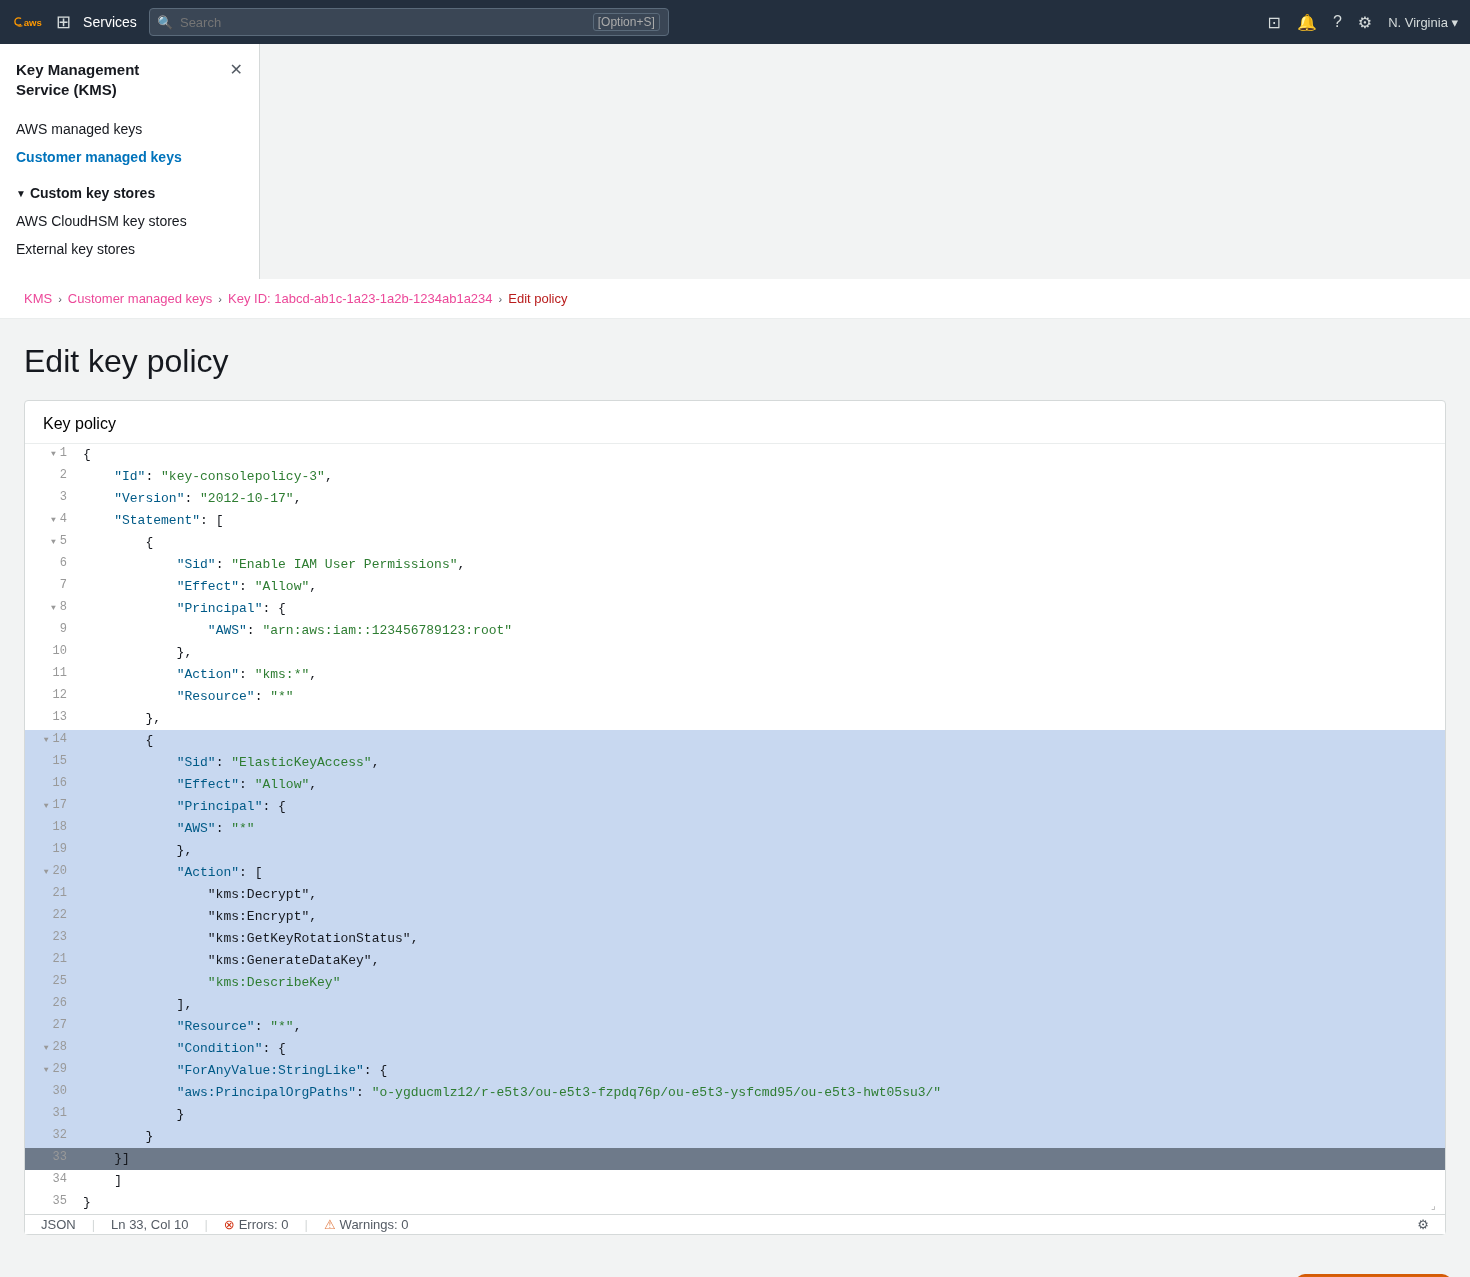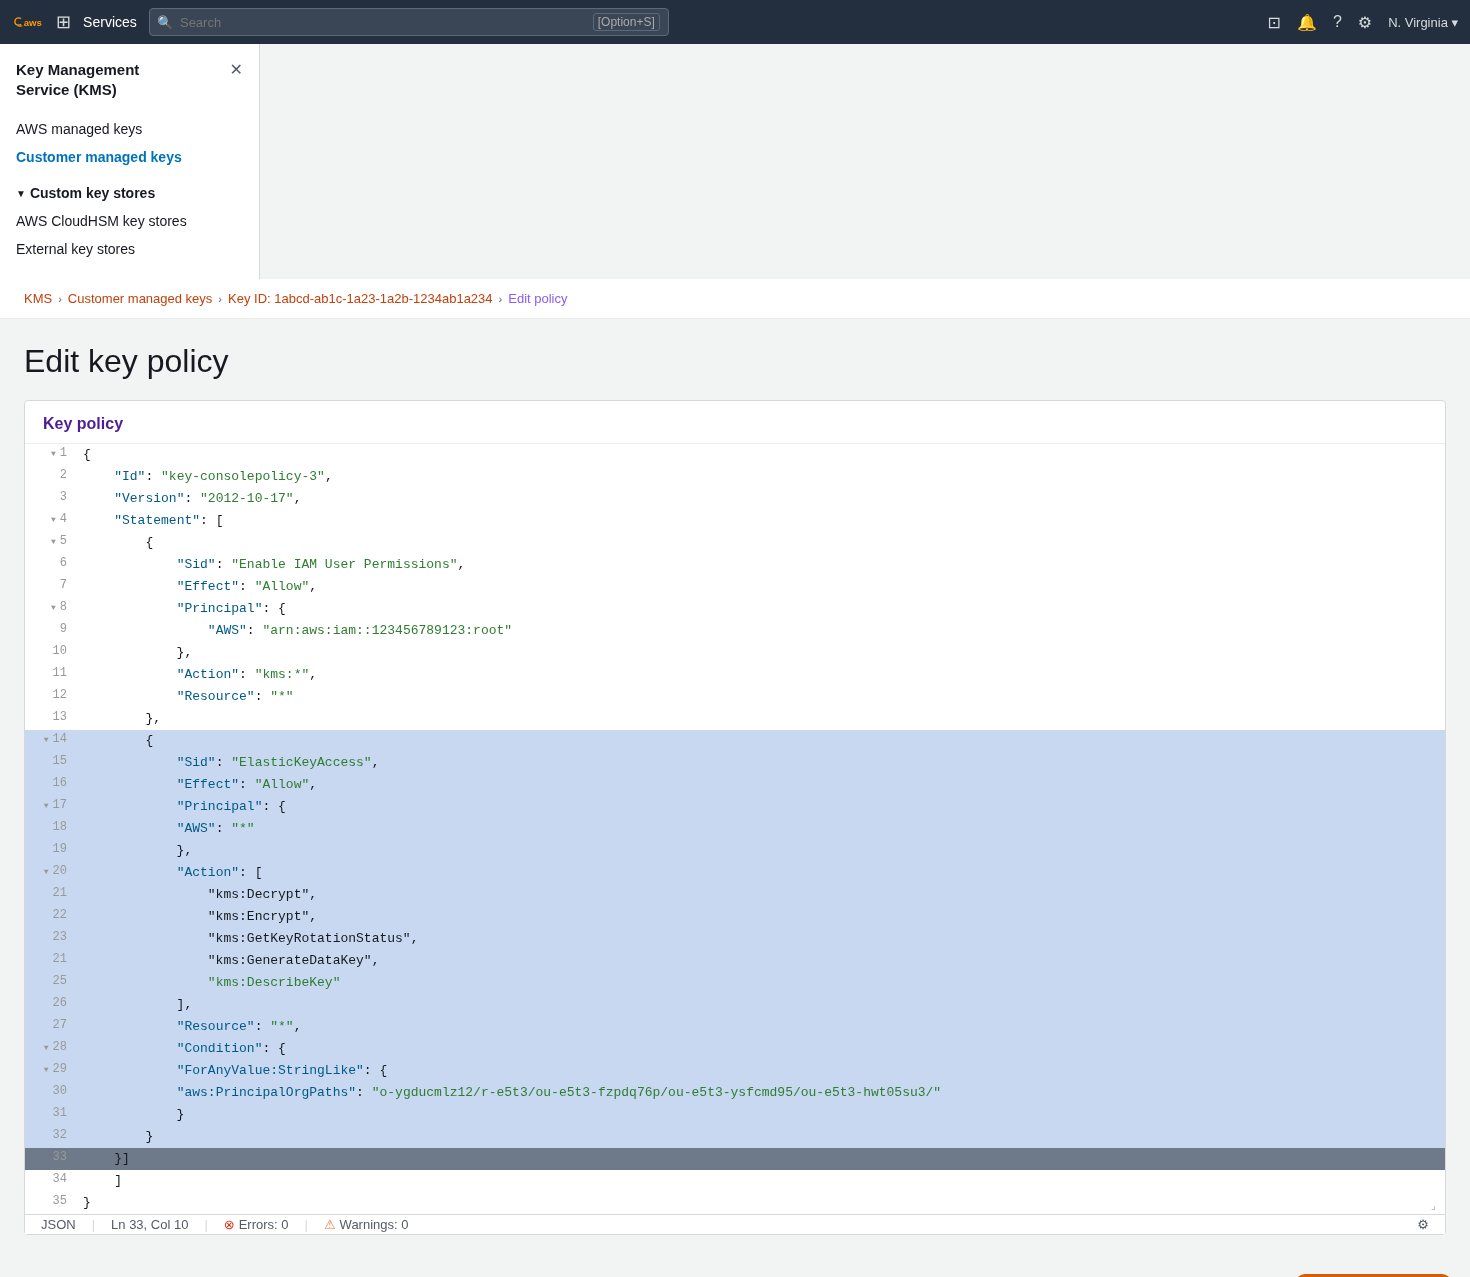--- a/index.html
+++ b/index.html
@@ -144,26 +144,26 @@
     .breadcrumb-bar {
       background: #fff;
       border-bottom: 1px solid #eaeded;
       padding: 12px 24px;
       display: flex;
       align-items: center;
       gap: 6px;
       font-size: 13px;
     }
     .breadcrumb-link {
-      color: #c2410c;
+      color: #ec4899;
       cursor: pointer;
       text-decoration: none;
     }
     .breadcrumb-sep { color: #545b64; font-size: 11px; }
-    .breadcrumb-current { color: #8b5cf6; }
+    .breadcrumb-current { color: #b91c1c; }
 
     
     .page-header {
       padding: 24px 24px 0;
     }
     .page-title {
       font-size: 32px;
       font-weight: 300;
       color: #16191f;
     }
@@ -174,22 +174,22 @@
       background: #fff;
       border: 1px solid #d5d9d9;
       border-radius: 4px;
     }
     .card-header {
       padding: 14px 18px 10px;
       border-bottom: 1px solid #eaeded;
     }
     .card-title {
       font-size: 16px;
-      font-weight: 700;
-      color: #4c1d95;
+      font-weight: 400;
+      color: #000000;
     }
 
     
     .code-editor {
       font-family: 'Courier New', Courier, monospace;
       font-size: 13px;
       min-height: 650px;
       overflow: auto;
     }
     .code-line {

